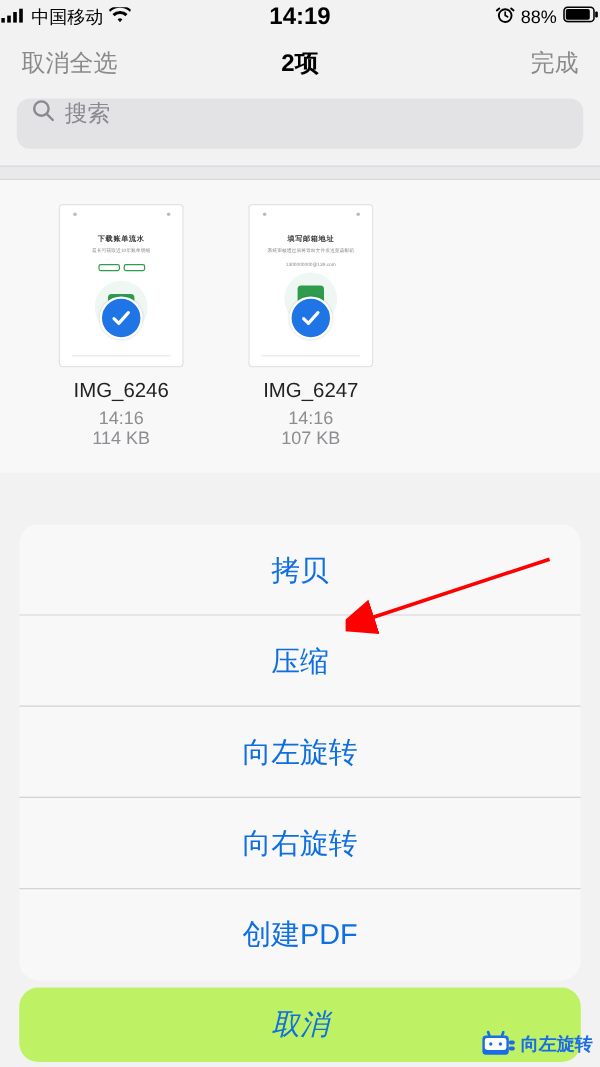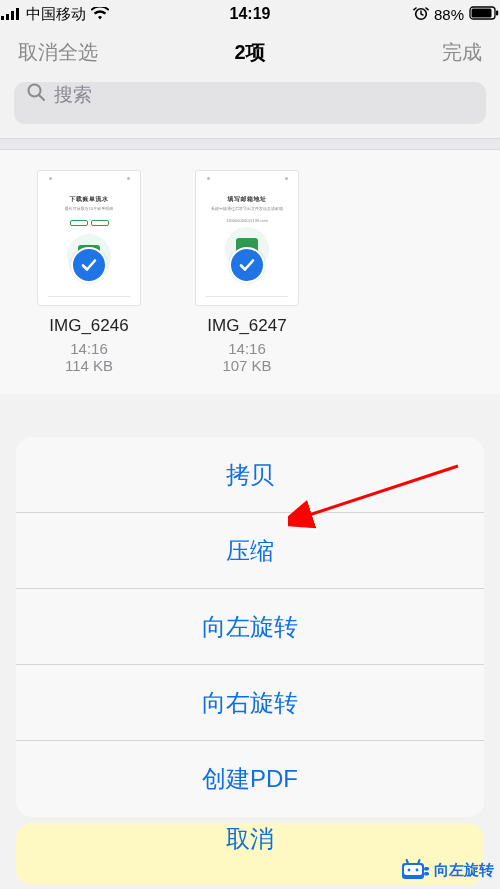--- a/index.html
+++ b/index.html
@@ -2,36 +2,36 @@
 <html><head>
 <meta charset="utf-8">
 <style>
   * { margin: 0; padding: 0; box-sizing: border-box; }
   html, body { width: 500px; height: 889px; overflow: hidden; font-family: -apple-system, "Helvetica Neue", Arial, sans-serif; background: #f2f2f2; }
   .screen { position: relative; width: 500px; height: 889px; background: #f2f2f2; }
 
   
   .status-bar { height: 28px; display: flex; align-items: center; justify-content: space-between; padding: 0 1px; font-size: 15px; font-weight: 500; color: #000; }
   .status-left, .status-right { display: flex; align-items: center; gap: 5px; }
-  .status-center { position: absolute; left: 50%; transform: translateX(-50%); font-size: 16px; font-weight: 600; }
+  .status-center { position: absolute; left: 50%; transform: translateX(-50%); font-size: 20px; font-weight: 600; }
 
   
   .nav-bar { height: 48px; display: flex; align-items: center; justify-content: space-between; padding: 0 18px; }
   .nav-left, .nav-right { font-size: 20px; color: #8a8a8c; }
   .nav-title { position: absolute; left: 50%; transform: translateX(-50%); font-size: 20px; font-weight: 600; color: #000; }
 
   
   .search-wrap { padding: 6px 14px 14px; }
   .search-field { display: flex; height: 42px; background: #e3e3e5; border-radius: 11px; padding: 0 12px; gap: 8px; }
   .search-field .icon { color: #898990; }
   .search-text { color: #898990; font-size: 19px; }
   .divider { height: 12px; background: #e9e9eb; border-top: 1px solid #d9d9db; border-bottom: 1px solid #d9d9db; }
 
   
-  .grid { display: flex; gap: 28px; padding: 20px 24px; background: #f8f8f8; }
+  .grid { display: flex; gap: 28px; padding: 20px 36px; background: #f8f8f8; }
   .file { width: 130px; display: flex; flex-direction: column; align-items: center; }
   .thumb { width: 104px; height: 136px; background: #fff; border: 1px solid #e3e3e3; border-radius: 3px; position: relative; display: flex; flex-direction: column; align-items: center; padding: 6px 6px 10px; }
   .thumb-header { width: 90%; height: 8px; display: flex; justify-content: space-between; }
   .thumb-header span { width: 3px; height: 3px; background: #bbb; border-radius: 50%; }
   .thumb-title { margin-top: 10px; font-size: 6px; font-weight: 700; color: #333; letter-spacing: 0.5px;}
   .thumb-sub { font-size: 4px; color: #888; margin-top: 2px; text-align: center; line-height: 1.4; }
   .thumb-chips { margin-top: 8px; display: flex; gap: 3px; }
   .thumb-chip { width: 18px; height: 6px; border: 0.7px solid #2e9b4f; border-radius: 2px; }
   .thumb-circle { margin-top: 8px; width: 44px; height: 44px; border-radius: 50%; background: #eef7f1; display: flex; align-items: center; justify-content: center; }
   .thumb-inner { width: 22px; height: 22px; background: #2e9b4f; border-radius: 3px; }
@@ -42,21 +42,21 @@
   .file-size { font-size: 15px; color: #8d8d91; text-align: center; }
 
   
   .sheet-backdrop { position: absolute; left: 0; right: 0; top: 385px; bottom: 0; }
 
   
   .action-sheet { position: absolute; left: 16px; right: 16px; bottom: 72px; background: rgba(248,248,248,0.96); border-radius: 16px; overflow: hidden; }
   .action-item { height: 76px; display: flex; align-items: center; justify-content: center; font-size: 24px; color: #0f6fe0; border-bottom: 1px solid rgba(120,120,120,0.28); position: relative;}
   .action-item:last-child { border-bottom: none; }
 
-  .cancel-sheet { position: absolute; left: 16px; right: 16px; bottom: 4px; height: 62px; background: #fef9c3; border-radius: 16px; display: flex; justify-content: center; font-size: 24px; color: #0f6fe0; font-weight: 500;}
+  .cancel-sheet { position: absolute; left: 16px; right: 16px; bottom: 4px; height: 62px; background: #bef264; border-radius: 16px; display: flex; align-items: center; justify-content: center; font-size: 24px; color: #0f6fe0; font-weight: 500; font-style: italic;}
 
   
   .arrow { position: absolute; pointer-events: none; }
 
   
   .watermark { position: absolute; right: 6px; bottom: 6px; display: flex; align-items: center; gap: 4px; font-size: 15px; font-weight: 700; color: #1a6de6; background: rgba(255,255,255,0.0); }
   .watermark .wm-icon { width: 30px; height: 26px; }
 
 </style>
 </head>

